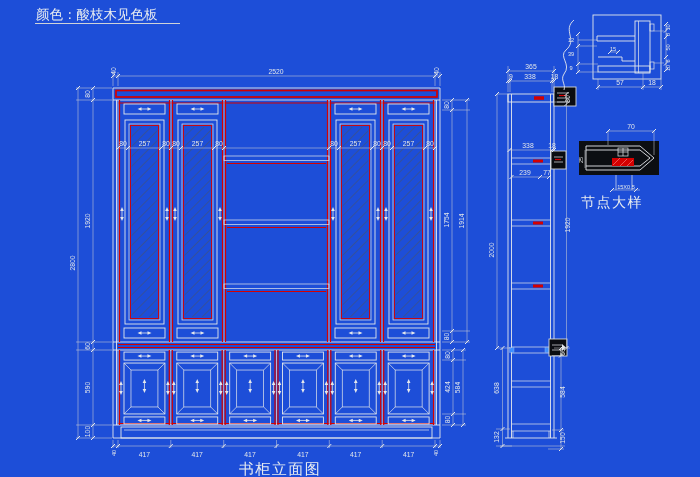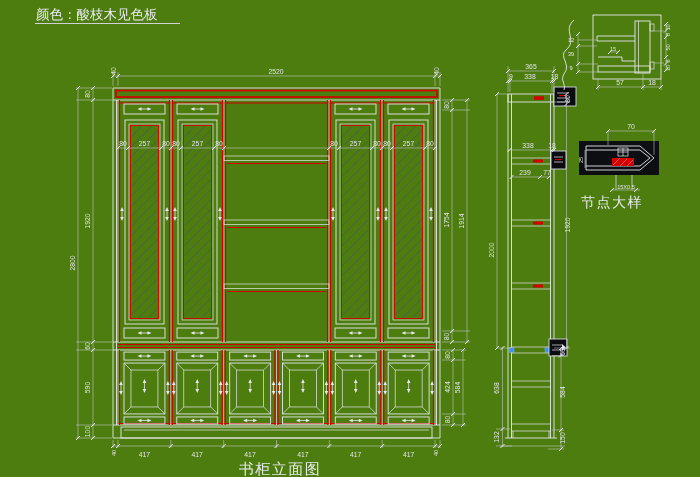--- a/index.html
+++ b/index.html
@@ -1,16 +1,16 @@
 <!DOCTYPE html>
 <html><head>
 <meta charset="utf-8">
 <style>
   html,body{margin:0;padding:0;background:#272c35;}
-  #stage{position:relative;width:700px;height:477px;background:#4d7c0f;overflow:hidden;}
+  #stage{position:relative;width:700px;height:477px;background:#1d4ed8;overflow:hidden;}
   svg{display:block}
   text{font-family:"Liberation Sans",sans-serif;fill:#e2e6ea}
   .d{font-size:6.8px;text-anchor:middle}
   .sm{font-size:5.6px;text-anchor:middle}
   .ttl{font-size:13.5px;fill:#e8ecf0}
   .lbl{font-size:15px;text-anchor:middle;letter-spacing:1.5px;fill:#e8ecf0}
   .lbl2{font-size:14px;text-anchor:middle;letter-spacing:1.5px;fill:#e8ecf0}
   .w{stroke:#e5e8ec;stroke-width:0.9;fill:none}
   .wt{stroke:#e5e8ec;stroke-width:0.7;fill:none}
   .r{stroke:#d40000;stroke-width:1.2;fill:none}

